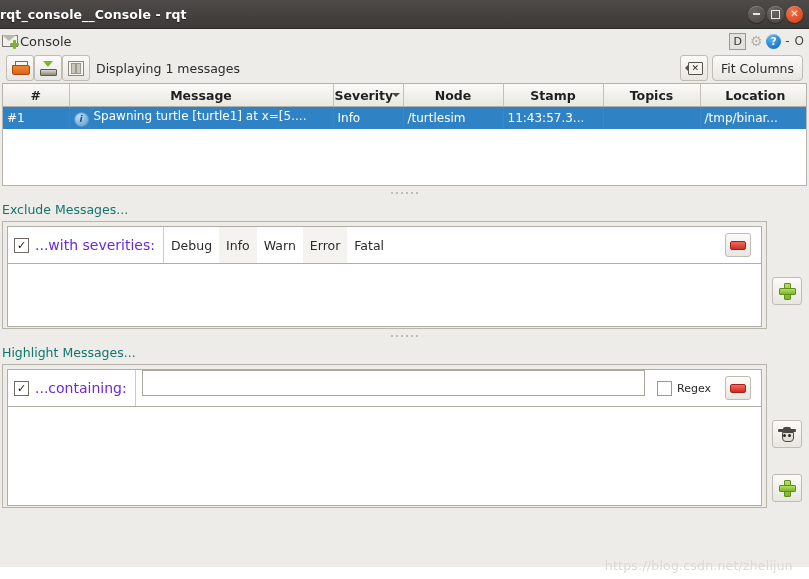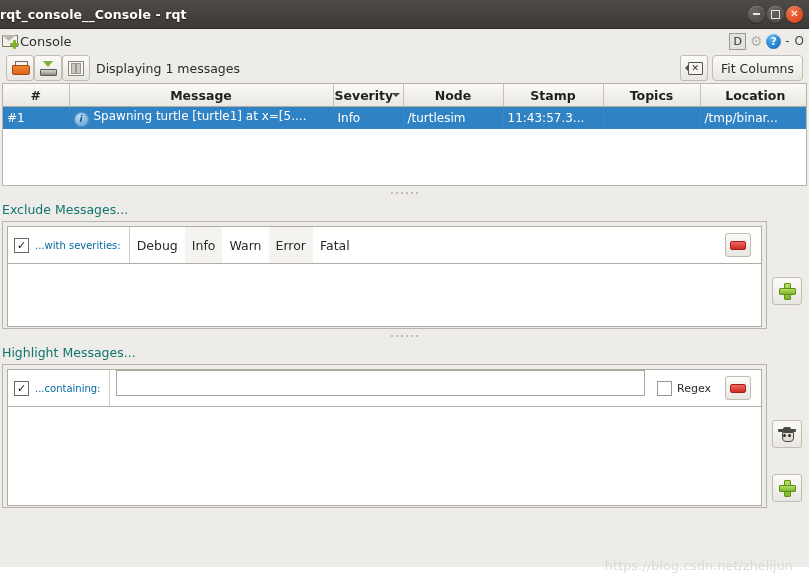--- a/index.html
+++ b/index.html
@@ -351,21 +351,21 @@
   .chk {
     width: 13px; height: 13px;
     border: 1px solid #6d6a64;
     background: #ffffff;
     display: flex; align-items: center; justify-content: center;
     font-size: 11px; line-height: 1; color: #161514;
     cursor: pointer;
     flex: none;
   }
   .chk.unchecked { color: transparent; border-color: #9b9890; }
-  .fi-label { font-size: 10px; color: #0369a1; }
+  .fi-label { font-size: 14px; color: #6d28d9; }
 
   .severity-list {
     flex: 1;
     display: flex;
     align-items: center;
     background: #ffffff;
     overflow: hidden;
   }
   .sev-item {
     height: 100%;

